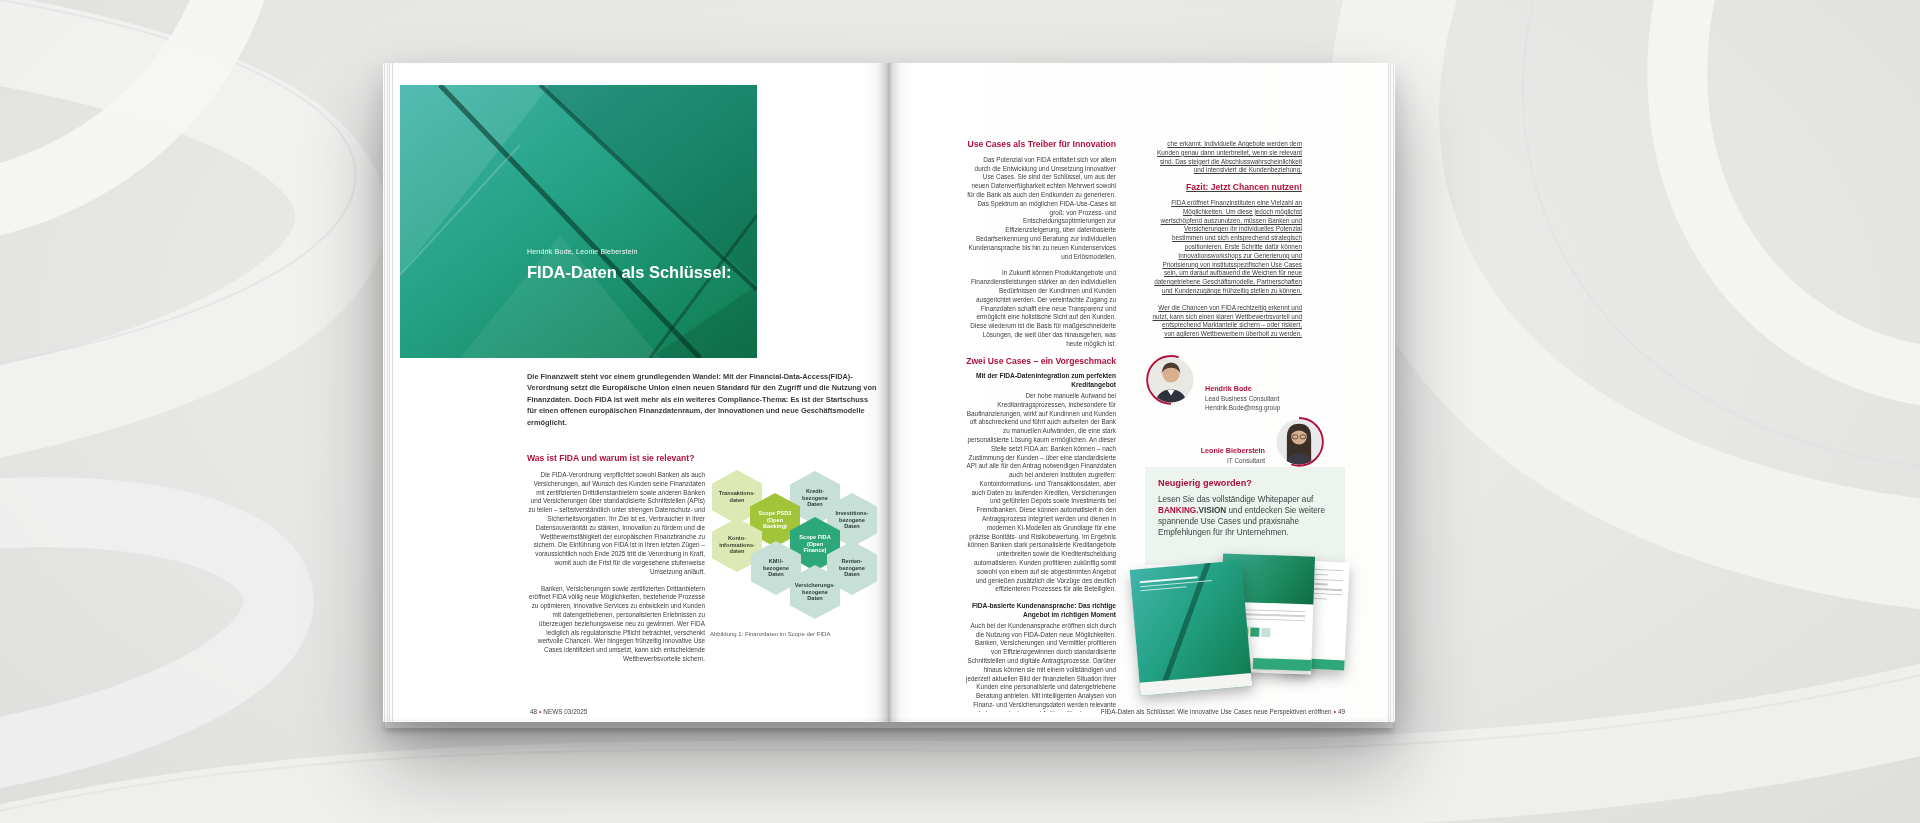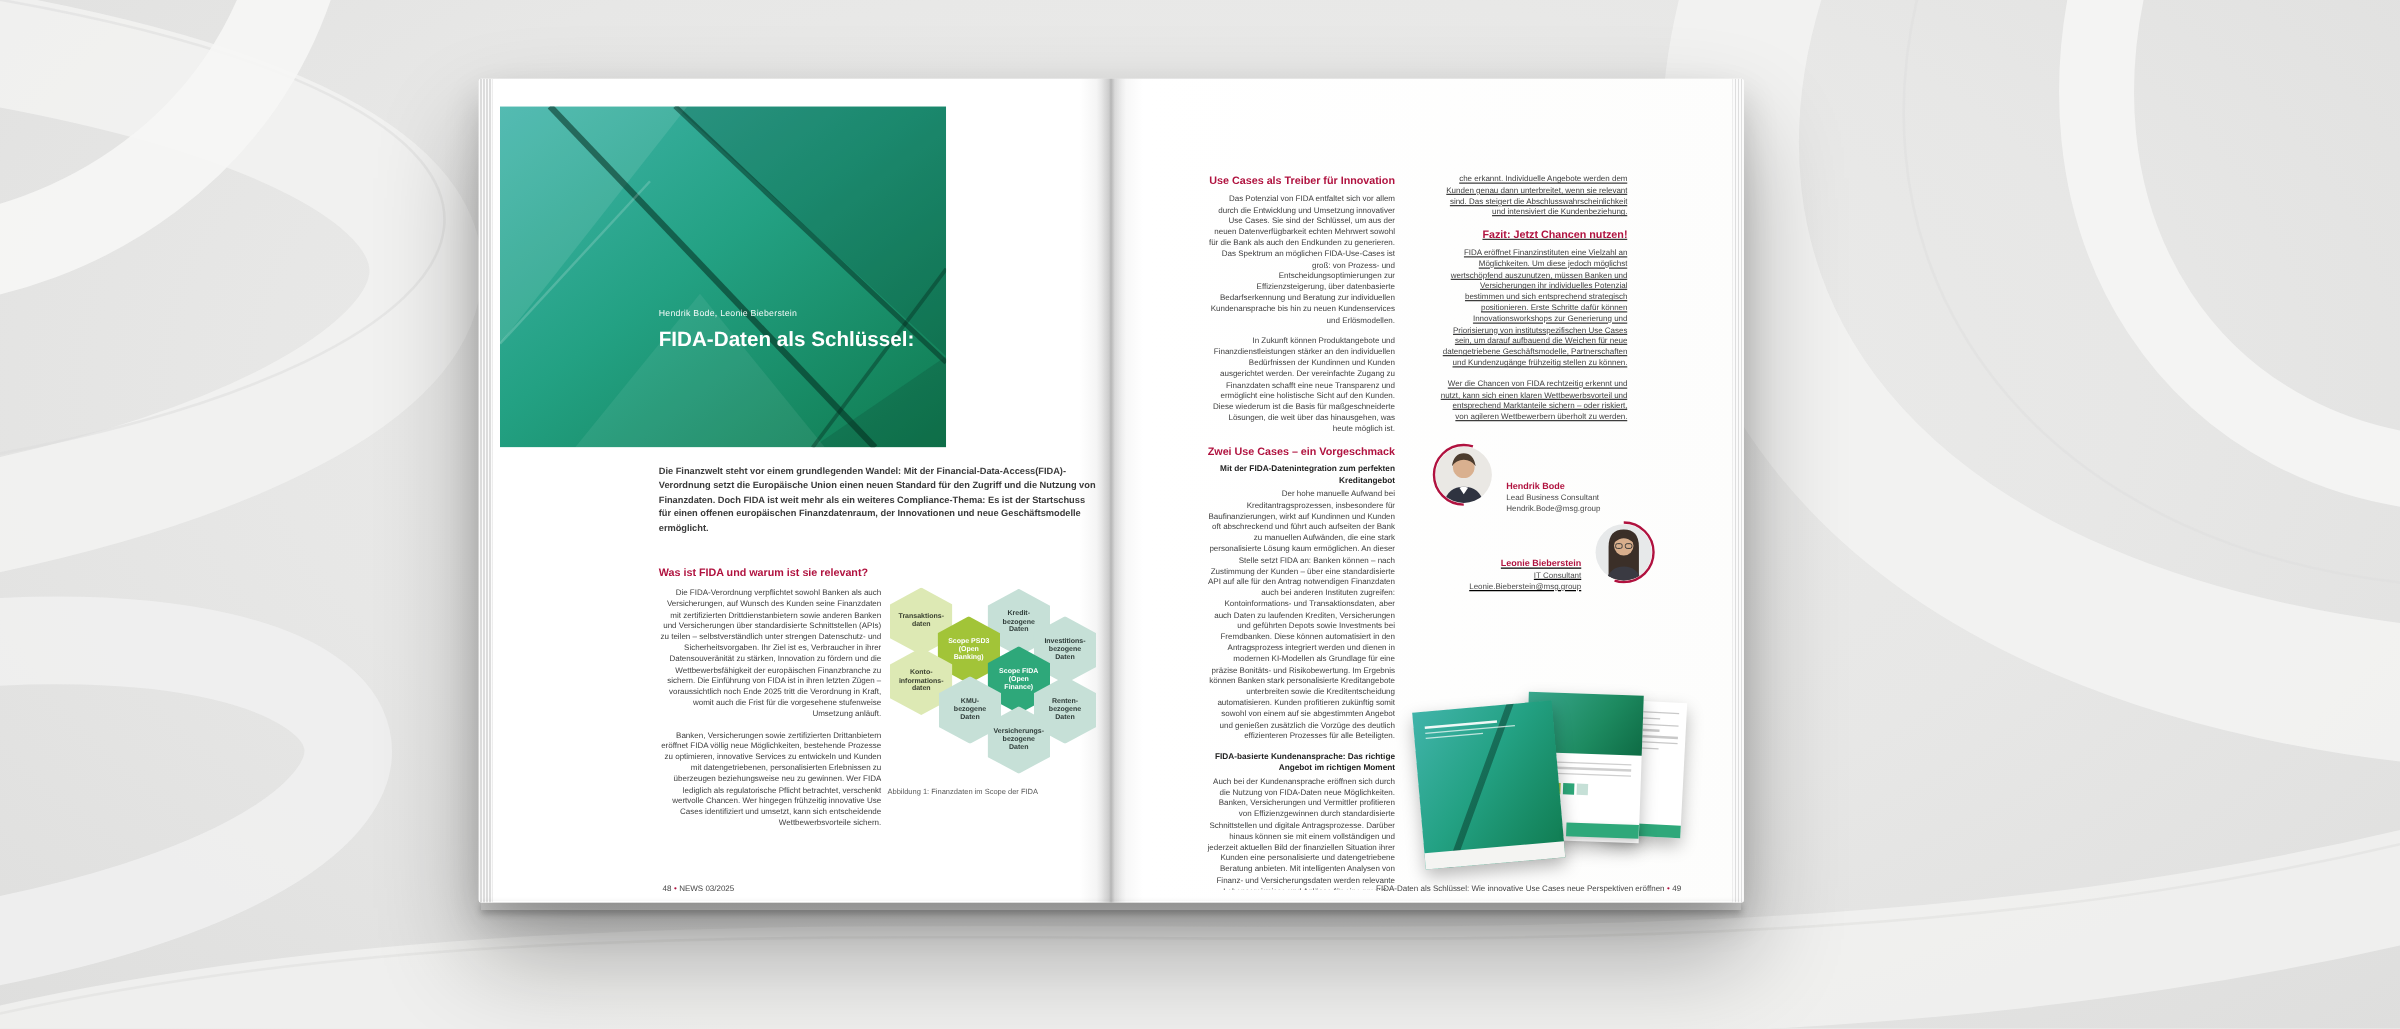--- a/index.html
+++ b/index.html
@@ -94,21 +94,21 @@
 
   
   .colr1 { position:absolute; left:77px; top:77px; width:150px; height:572px; overflow:hidden; }
   .colr2 { position:absolute; left:263px; top:77px; width:150px; height:215px; overflow:hidden;text-decoration:underline; }
   .colr1 .red-heading, .colr2 .red-heading { margin:0 0 7px 0; }
   .red-heading.mt { margin-top:3px; }
   .bold-sub { margin:0 0 2px 0; font-size:6.6px; line-height:8.8px; font-weight:bold; color:#222; }
 
   .authors { position:absolute; left:256px; top:290px; width:180px; }
   .author { display:flex; gap:8px; align-items:flex-start; }
-  .author-2 { flex-direction:row-reverse; text-align:right; margin-top:3px;text-decoration:underline; }
+  .author-2 { flex-direction:row-reverse; text-align:right; margin-top:3px; }
   .avatar { width:52px; height:52px; flex:0 0 52px; }
   .a-info { margin-top:8px; }
   .a-name { font-size:7.2px; font-weight:bold; color:#b0123f; margin-bottom:2px;margin-top:23px; }
   .a-role, .a-mail { font-size:6.4px; line-height:8.6px; color:#4a4a4a; }
 
   .cta { position:absolute; left:256px; top:404px; width:200px; height:98px; background:#edf3ee; padding:11px 13px; }
   .cta-head { font-size:9.2px; font-weight:bold; color:#b0123f; margin-bottom:6px; }
   .cta-text { margin:0; font-size:8.2px; line-height:11px; color:#37423e; }
   .brand-red { color:#b0123f; font-weight:bold; }
   .brand-dark { font-weight:bold; color:#37423e; }
@@ -290,20 +290,24 @@
           <circle cx="30" cy="31" r="27.5" fill="none" stroke="#b0123f" stroke-width="2.2" pathLength="100" stroke-dasharray="55 45" transform="rotate(-90 30 31)"></circle>
         </svg>
         <div class="a-info">
           <div class="a-name">Leonie Bieberstein</div>
           <div class="a-role">IT Consultant</div>
           <div class="a-mail">Leonie.Bieberstein@msg.group</div>
         </div>
       </div>
     </div>
 
+    <div class="cta">
+      <div class="cta-head">Neugierig geworden?</div>
+      <p class="cta-text"><span>Lesen Sie das vollständige Whitepaper auf </span><span class="brand-red">BANKING.</span><span class="brand-dark">VISION</span><span> und entdecken Sie weitere spannende Use Cases und praxisnahe Empfehlungen für Ihr Unternehmen.</span></p>
+    </div>
 
     <div class="thumbs">
       <div class="thumb t-back">
         <div class="tl"></div>
           <div class="tl short"></div>
           <div class="tl"></div>
           <div class="tl short"></div>
           <div class="tl"></div>
           <div class="tl"></div>
           <div class="tl short"></div>

